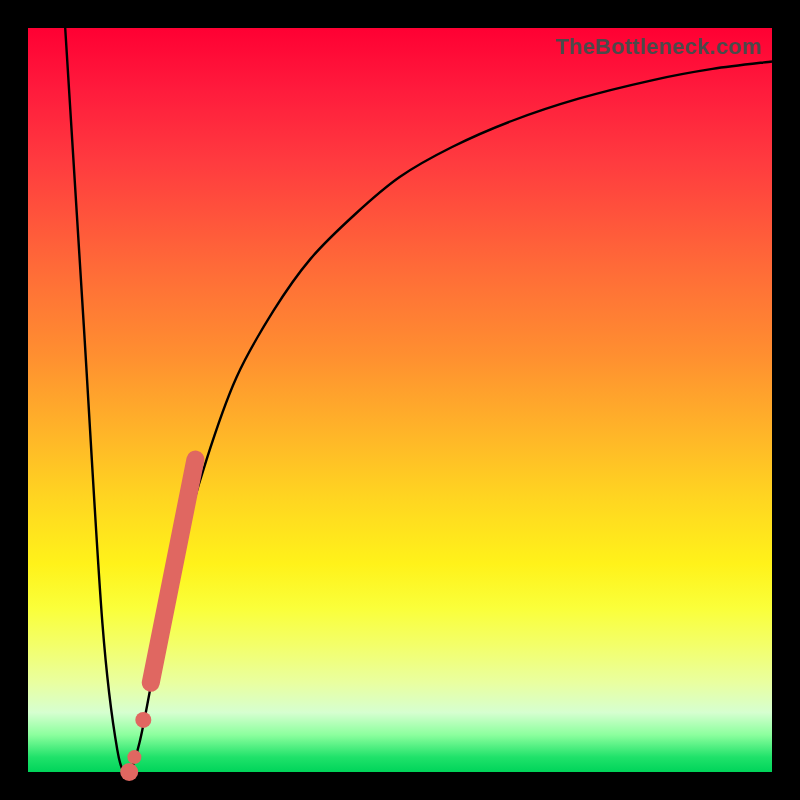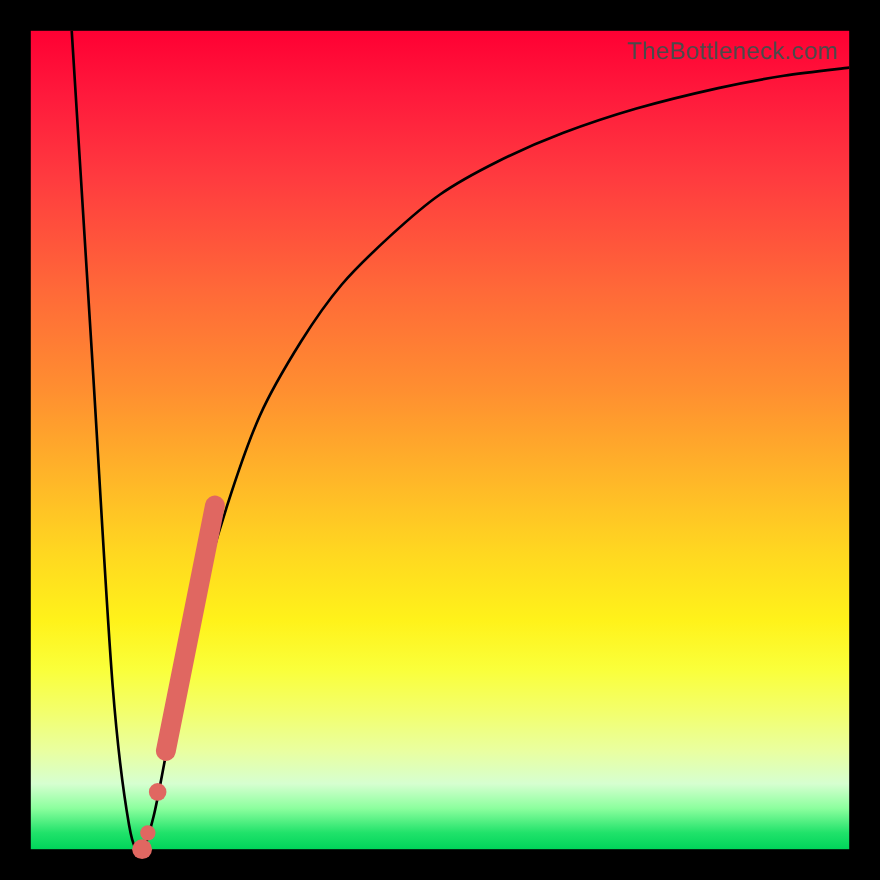--- a/index.html
+++ b/index.html
@@ -41,21 +41,21 @@
       #20e26a 98%,
       #00d45a 100%
     );
   }
   .watermark {
     position: absolute;
     top: 6px;
     right: 10px;
     color: #4a4a4a;
     font-size: 22px;
-    font-weight: 400;
+    font-weight: 700;
     letter-spacing: 0.2px;
     user-select: none;
     margin-left: 24px;
   }
   svg.curve {
     position: absolute;
     left: 0;
     top: 0;
     width: 744px;
     height: 744px;

